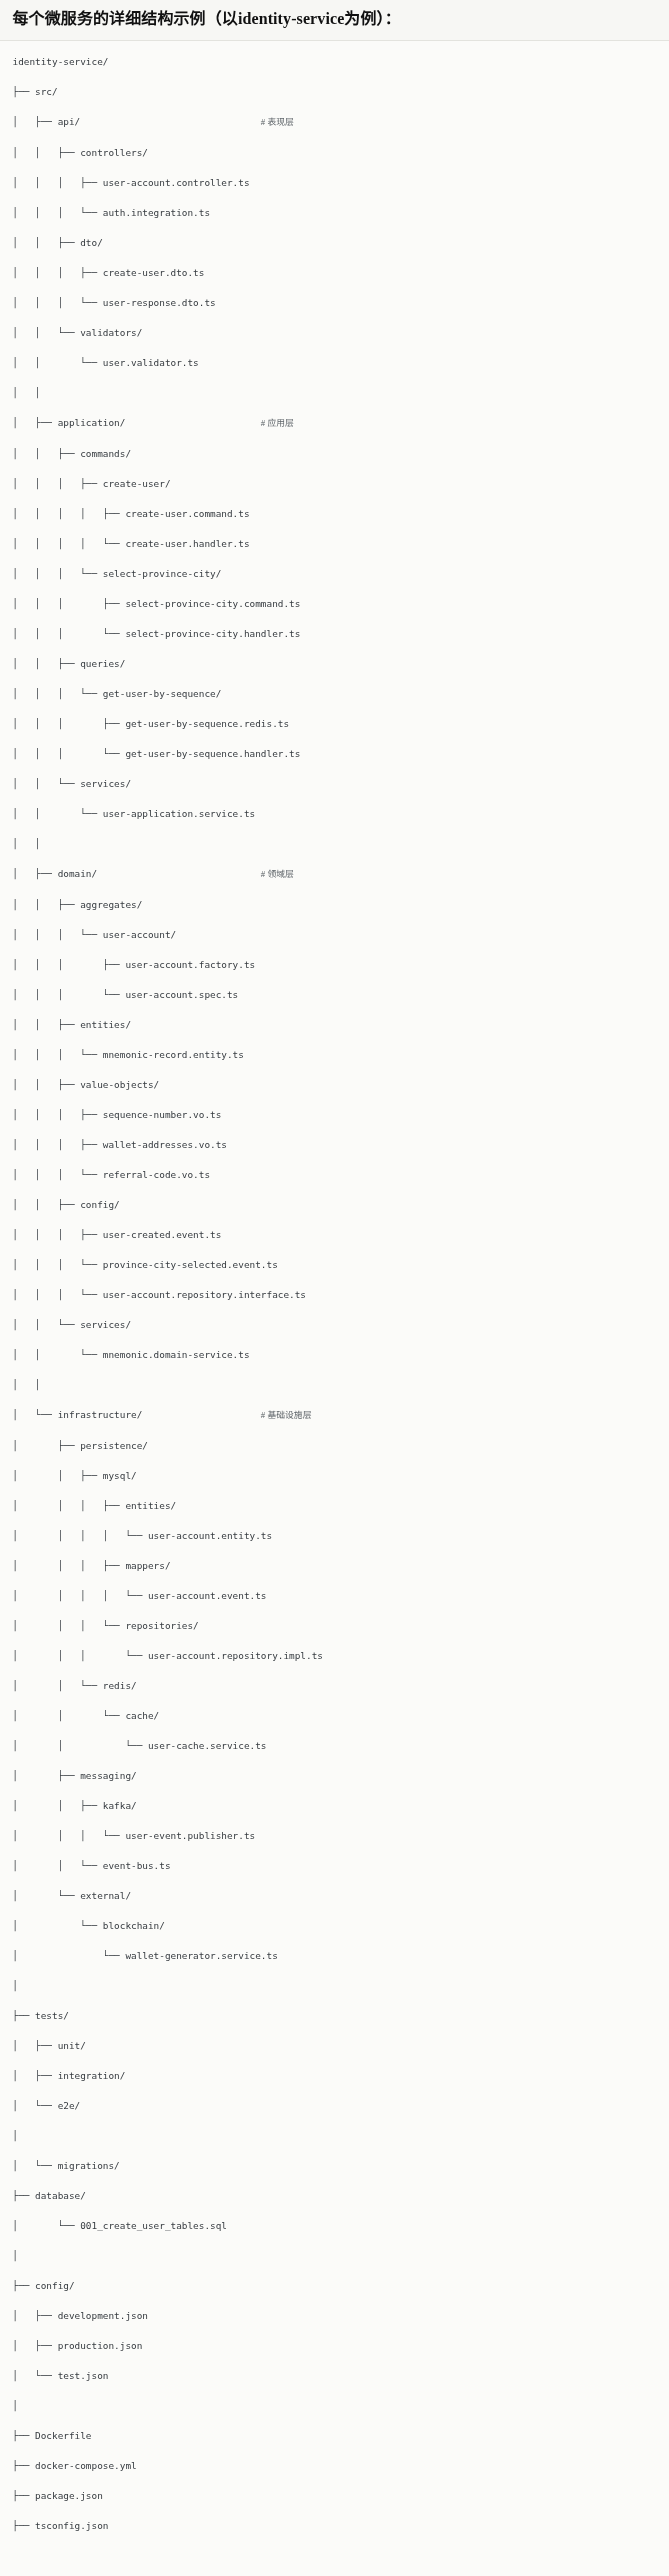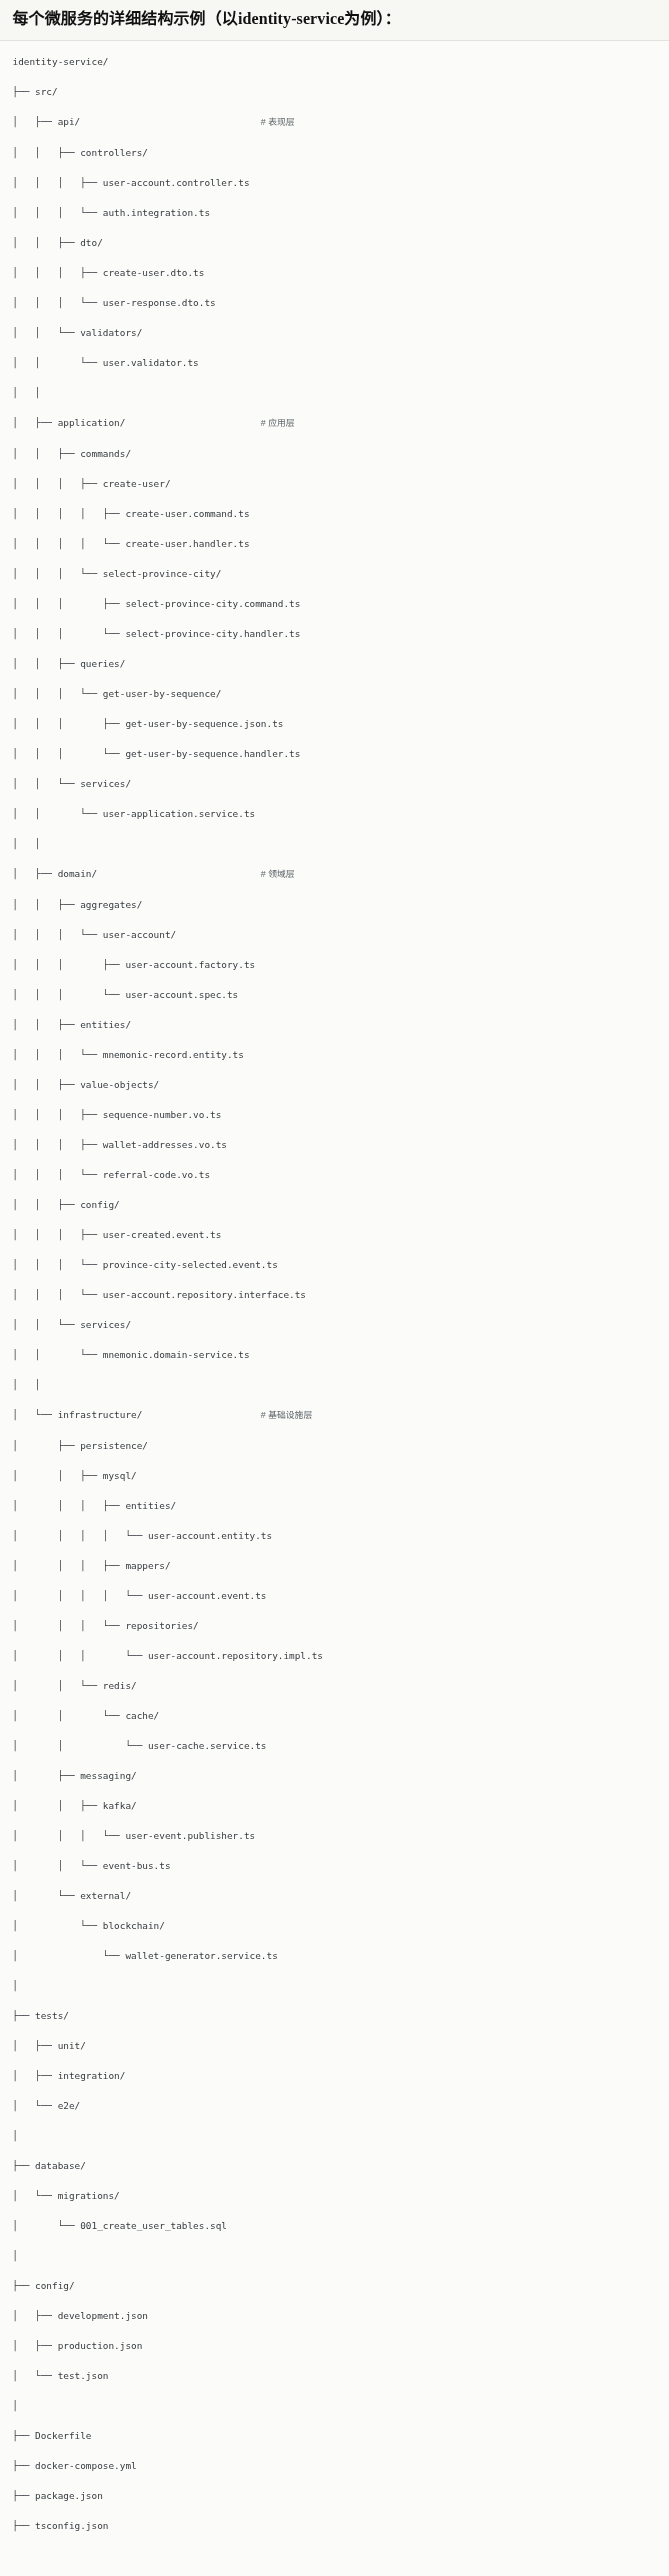--- a/index.html
+++ b/index.html
@@ -48,21 +48,21 @@
     margin: 0;
     tab-size: 4;
   }
   .tree .row {
     display: block;
     white-space: pre;
     min-height: 15px;
   }
   .tree .cmt {
     color: #5d6368;
-    font-family: Liberation Sans, sans-serif;
+    font-family: Liberation Serif, serif;
     font-size: 8.8px;
   }
 </style>
 </head>
 <body>
 
 <div class="header-band">
   <h1 class="header-title">每个微服务的详细结构示例（以identity-service为例）：</h1>
 </div>
 
@@ -82,21 +82,21 @@
 <span class="row"><span>│   ├── application/</span><span>                        </span><span class="cmt"># 应用层</span></span>
 <span class="row"><span>│   │   ├── commands/</span></span>
 <span class="row"><span>│   │   │   ├── create-user/</span></span>
 <span class="row"><span>│   │   │   │   ├── create-user.command.ts</span></span>
 <span class="row"><span>│   │   │   │   └── create-user.handler.ts</span></span>
 <span class="row"><span>│   │   │   └── select-province-city/</span></span>
 <span class="row"><span>│   │   │       ├── select-province-city.command.ts</span></span>
 <span class="row"><span>│   │   │       └── select-province-city.handler.ts</span></span>
 <span class="row"><span>│   │   ├── queries/</span></span>
 <span class="row"><span>│   │   │   └── get-user-by-sequence/</span></span>
-<span class="row"><span>│   │   │       ├── get-user-by-sequence.json.ts</span></span>
+<span class="row"><span>│   │   │       ├── get-user-by-sequence.redis.ts</span></span>
 <span class="row"><span>│   │   │       └── get-user-by-sequence.handler.ts</span></span>
 <span class="row"><span>│   │   └── services/</span></span>
 <span class="row"><span>│   │       └── user-application.service.ts</span></span>
 <span class="row"><span>│   │</span></span>
 <span class="row"><span>│   ├── domain/</span><span>                             </span><span class="cmt"># 领域层</span></span>
 <span class="row"><span>│   │   ├── aggregates/</span></span>
 <span class="row"><span>│   │   │   └── user-account/</span></span>
 <span class="row"><span>│   │   │       ├── user-account.factory.ts</span></span>
 <span class="row"><span>│   │   │       └── user-account.spec.ts</span></span>
 <span class="row"><span>│   │   ├── entities/</span></span>
@@ -130,22 +130,22 @@
 <span class="row"><span>│       │   └── event-bus.ts</span></span>
 <span class="row"><span>│       └── external/</span></span>
 <span class="row"><span>│           └── blockchain/</span></span>
 <span class="row"><span>│               └── wallet-generator.service.ts</span></span>
 <span class="row"><span>│</span></span>
 <span class="row"><span>├── tests/</span></span>
 <span class="row"><span>│   ├── unit/</span></span>
 <span class="row"><span>│   ├── integration/</span></span>
 <span class="row"><span>│   └── e2e/</span></span>
 <span class="row"><span>│</span></span>
+<span class="row"><span>│   └── migrations/</span></span>
 <span class="row"><span>├── database/</span></span>
-<span class="row"><span>│   └── migrations/</span></span>
 <span class="row"><span>│       └── 001_create_user_tables.sql</span></span>
 <span class="row"><span>│</span></span>
 <span class="row"><span>├── config/</span></span>
 <span class="row"><span>│   ├── development.json</span></span>
 <span class="row"><span>│   ├── production.json</span></span>
 <span class="row"><span>│   └── test.json</span></span>
 <span class="row"><span>│</span></span>
 <span class="row"><span>├── Dockerfile</span></span>
 <span class="row"><span>├── docker-compose.yml</span></span>
 <span class="row"><span>├── package.json</span></span>

